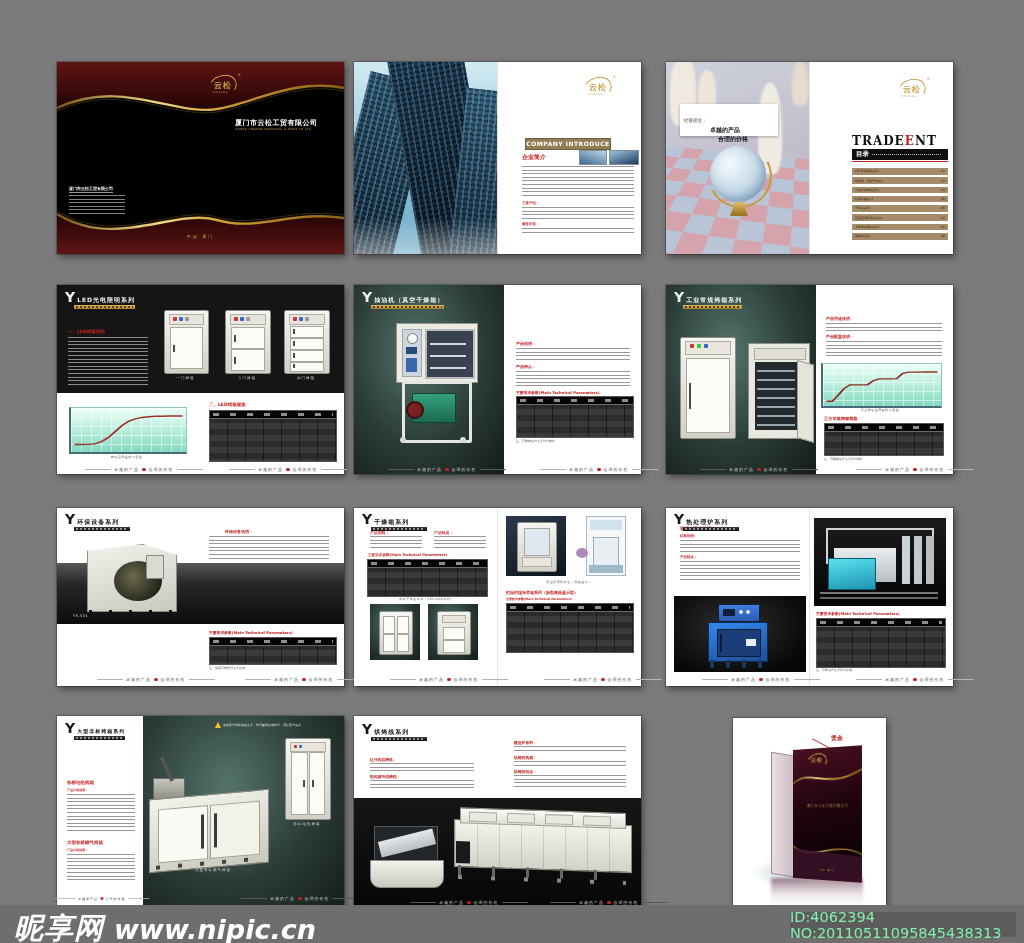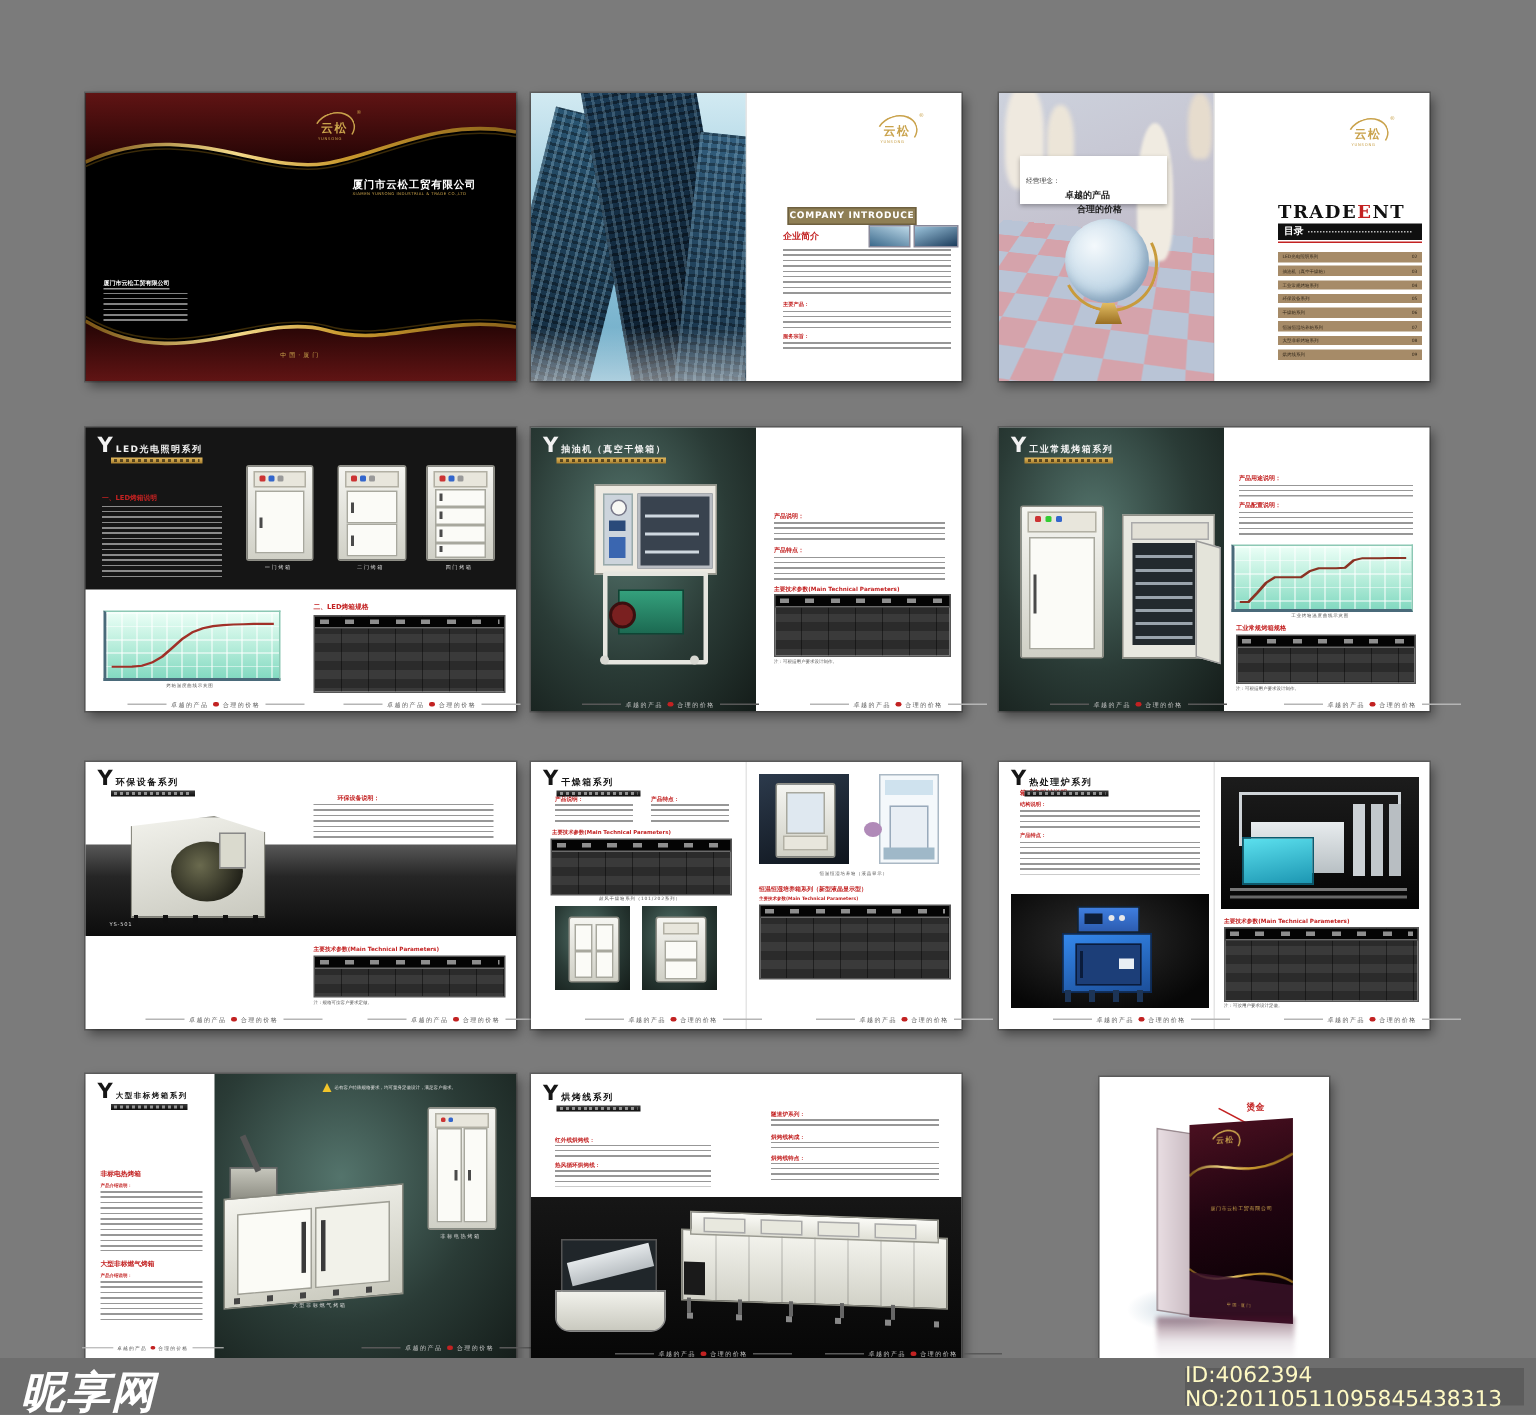--- a/index.html
+++ b/index.html
@@ -693,15 +693,16 @@
       <div class="a" style="left:12px;top:116px;width:42px;font-size:2.6px;color:#c9a24b;text-align:center;letter-spacing:1px">中国·厦门</div>
     </div>
   </div>
   <div class="a" style="left:38px;top:160px;width:92px;height:30px;filter:blur(1.5px);opacity:.5;
     background:linear-gradient(180deg,#4a1028 0%,rgba(120,80,110,.25) 55%,rgba(255,255,255,0) 100%)"></div>
 </div>
 
 <div class="a" style="left:0;top:905px;width:1024px;height:38px;background:#6e6e6e"></div>
 <div class="a" style="left:14px;top:909px;display:flex;align-items:center;gap:10px;font-style:italic;font-weight:bold;color:#fff;z-index:5">
   <span style="font-size:29px;letter-spacing:1px">昵享网</span>
-</div>
-<div class="a" style="left:790px;top:912px;width:226px;height:25px;background:#5c5c5c;color:#fef9c3;font-size:14.5px;
+  <span style="font-size:27px">www.nipic.cn</span>
+</div>
+<div class="a" style="left:790px;top:912px;width:226px;height:25px;background:#5c5c5c;color:#86efac;font-size:14.5px;
      display:flex;align-items:center;justify-content:center;z-index:6">ID:4062394 NO:20110511095845438313</div>
 
 </body></html>

